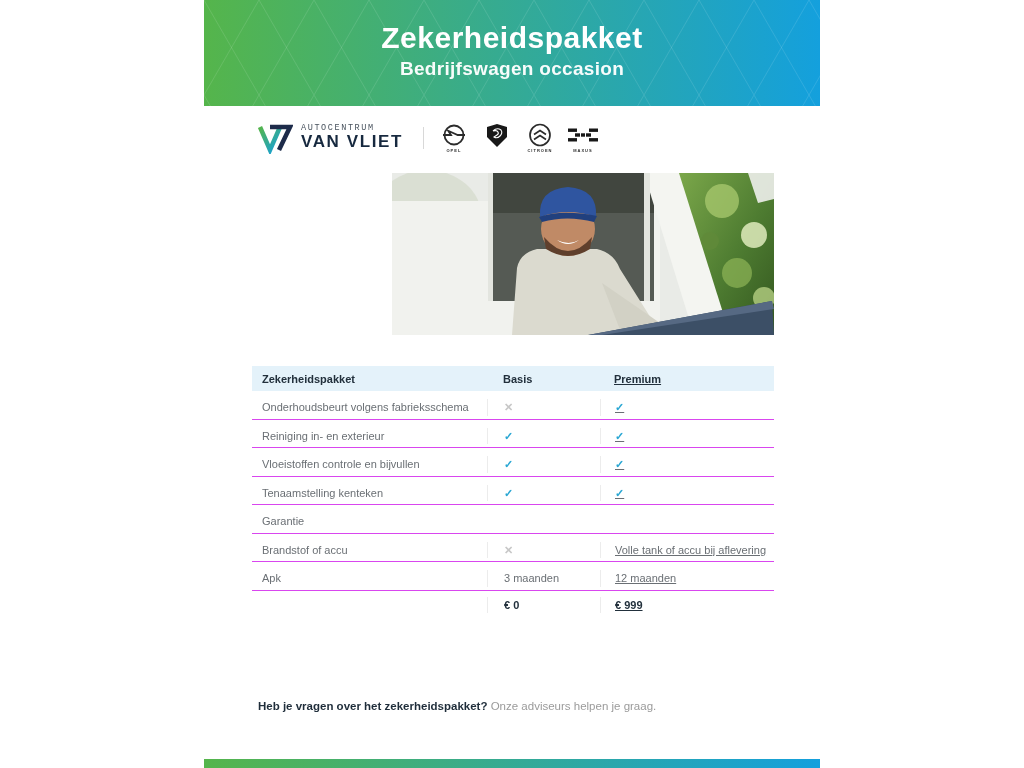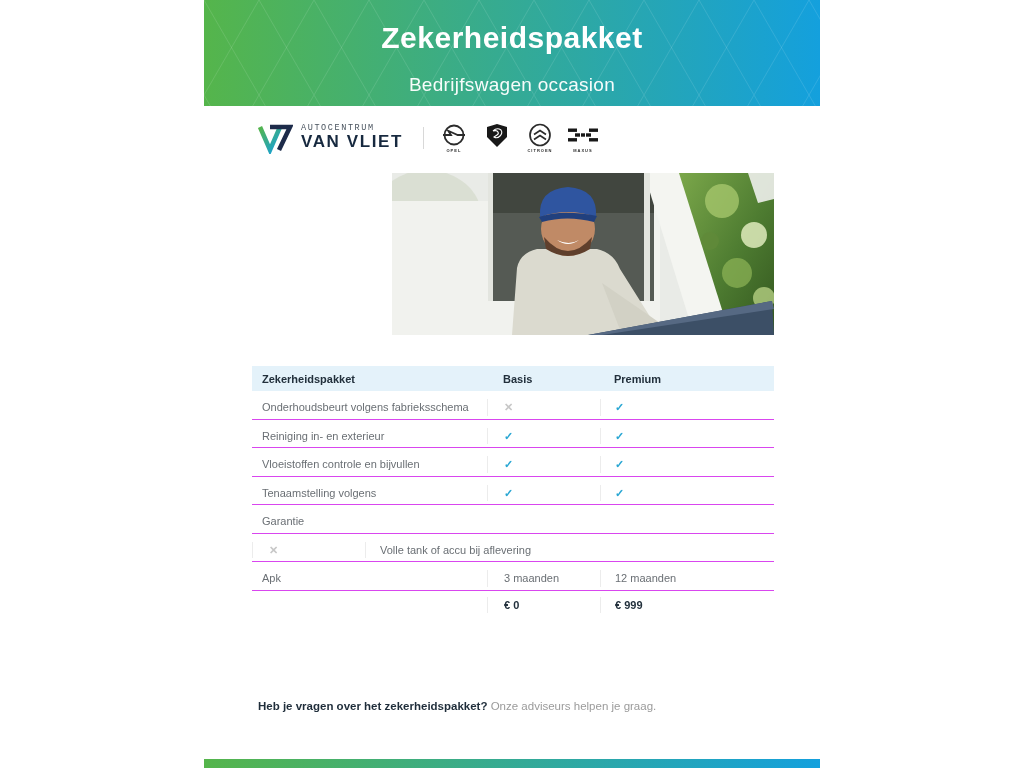--- a/index.html
+++ b/index.html
@@ -8,41 +8,41 @@
 
   
   .banner {
     position:absolute; left:204px; top:0; width:616px; height:106px;
     background:linear-gradient(90deg, var(--grad-from,#55b54b), var(--grad-to,#14a0dd));
     text-align:center; color:#fff;
   }
   .banner svg.mesh { position:absolute; left:0; top:0; }
   .banner-inner { position:relative; z-index:2; }
   .banner-title { font-size:30px; font-weight:bold; letter-spacing:0.5px; padding-top:21px; }
-  .banner-subtitle { font-size:19px; font-weight:normal; color:rgba(255,255,255,0.96); margin-top:19px; letter-spacing:0.3px; }
+  .banner-subtitle { font-size:19px; font-weight:bold; color:rgba(255,255,255,0.96); margin-top:3px; letter-spacing:0.3px; }
 
   
   .dealer-row { position:absolute; left:257px; top:119px; height:38px; display:flex; align-items:center; }
   .dealer-name { margin-left:8px; line-height:1.1; }
   .dealer-name .top { font-size:8.5px; letter-spacing:1.6px; color:#49535e;font-family:Liberation Mono, monospace; }
   .dealer-name .bottom { font-size:17px; font-weight:bold; letter-spacing:1.6px; color:#17293f; }
   .v-divider { width:1px; height:22px; background:#d8d8d8; margin:0 16px 0 20px; }
   .brands { display:flex; align-items:flex-start; gap:15px; }
   .brand { display:flex; flex-direction:column; align-items:center; width:28px; }
   .brand-label { font-size:4px; letter-spacing:1px; color:#2b2b2b; margin-top:1px; font-weight:bold; white-space:nowrap; }
 
   
   .photo { position:absolute; left:392px; top:173px; width:382px; height:162px; overflow:hidden; }
 
   
   .table { position:absolute; left:252px; top:366px; width:522px; font-size:11px; color:#6a6f74; }
   .thead { display:flex; background:var(--header-bg,#e4f2fa); height:25px; align-items:center; font-weight:bold; color:#22303c; }
   .c1 { width:235px; padding-left:10px; }
   .c2 { width:113px; padding-left:16px; }
-  .c3 { flex:1; padding-left:14px; }
+  .c3 { flex:1; padding-left:14px;text-decoration:underline; }
   .tbody .tr { display:flex; align-items:flex-start; border-bottom:1px solid #d946ef; padding:8px 0 3px; min-height:21px; }
   .tbody .tr:last-child { border-bottom:none; }
   .tbody .td { line-height:1.5; }
   .tbody .td.c2, .tbody .td.c3 { align-self:stretch; border-left:1px solid #ececec; }
   .check { color:var(--check,#2aa7d3); font-weight:bold; font-size:11px; }
   .cross { color:var(--cross,#c7c7c7); font-weight:bold; font-size:11px; }
   .tr.price-row { padding:6px 0 5px; }
   .td.price { color:#22303c; font-weight:bold; }
 
   
@@ -191,28 +191,29 @@
           <div class="td c1">Reiniging in- en exterieur</div>
           <div class="td c2"><span class="check">✓</span></div>
           <div class="td c3"><span class="check">✓</span></div>
         </div>
         <div class="tr">
           <div class="td c1">Vloeistoffen controle en bijvullen</div>
           <div class="td c2"><span class="check">✓</span></div>
           <div class="td c3"><span class="check">✓</span></div>
         </div>
         <div class="tr">
-          <div class="td c1">Tenaamstelling volgens</div>
+          <div class="td c1">Tenaamstelling kenteken</div>
           <div class="td c2"><span class="check">✓</span></div>
           <div class="td c3"><span class="check">✓</span></div>
         </div>
         <div class="tr">
           <div class="td c1">Garantie</div>
         </div>
         <div class="tr">
+          <div class="td c1">Brandstof of accu</div>
           <div class="td c2"><span class="cross">✕</span></div>
           <div class="td c3">
             <div>Volle tank of accu bij aflevering</div>
           </div>
         </div>
         <div class="tr">
           <div class="td c1">Apk</div>
           <div class="td c2">
             <div>3 maanden</div>
           </div>

